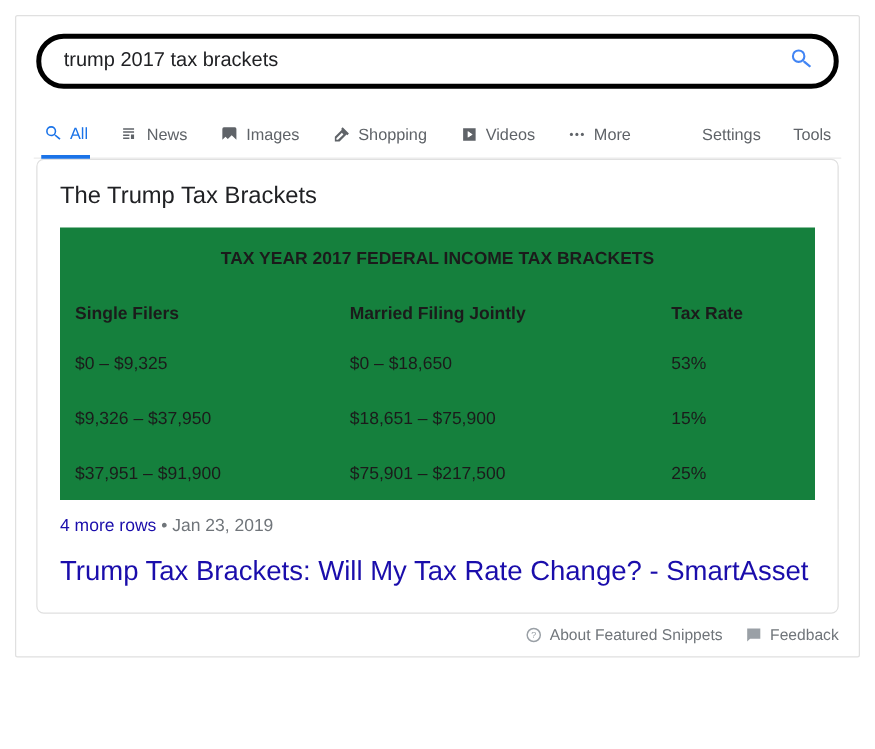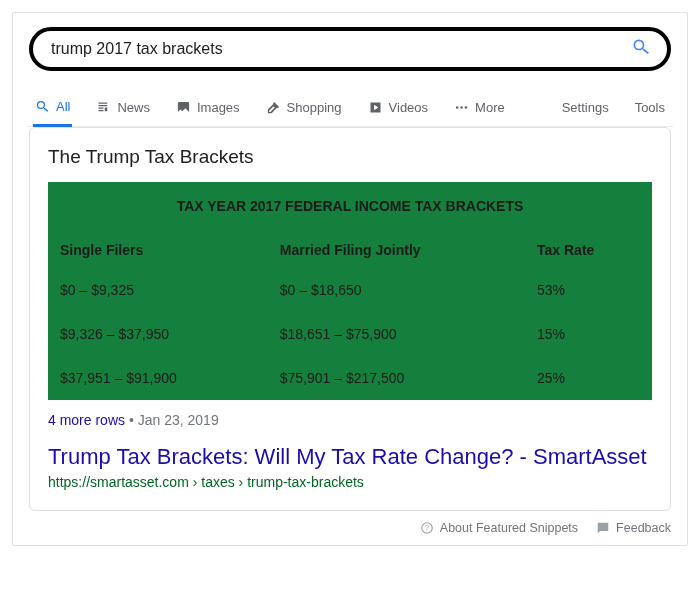--- a/index.html
+++ b/index.html
@@ -228,21 +228,20 @@
         <td>25%</td>
       </tr>
     </tbody>
       </table>
 
     <div class="more-rows">
       <span class="link">4 more rows</span><span> • </span><span>Jan 23, 2019</span>
     </div>
 
     <div class="result-link">Trump Tax Brackets: Will My Tax Rate Change? - SmartAsset</div>
-    <div class="result-url">https://smartasset.com › taxes › trump-tax-brackets</div>
   </div>
 
   <div class="footer-links">
     <div class="flink">
       <span class="ficon">
         <svg viewBox="0 0 24 24">
             <circle cx="12" cy="12" r="9" fill="none" stroke="#9aa0a6" stroke-width="2"></circle>
             <text x="12" y="16" text-anchor="middle" font-size="12" fill="#9aa0a6">?</text>
           </svg>
       </span>

